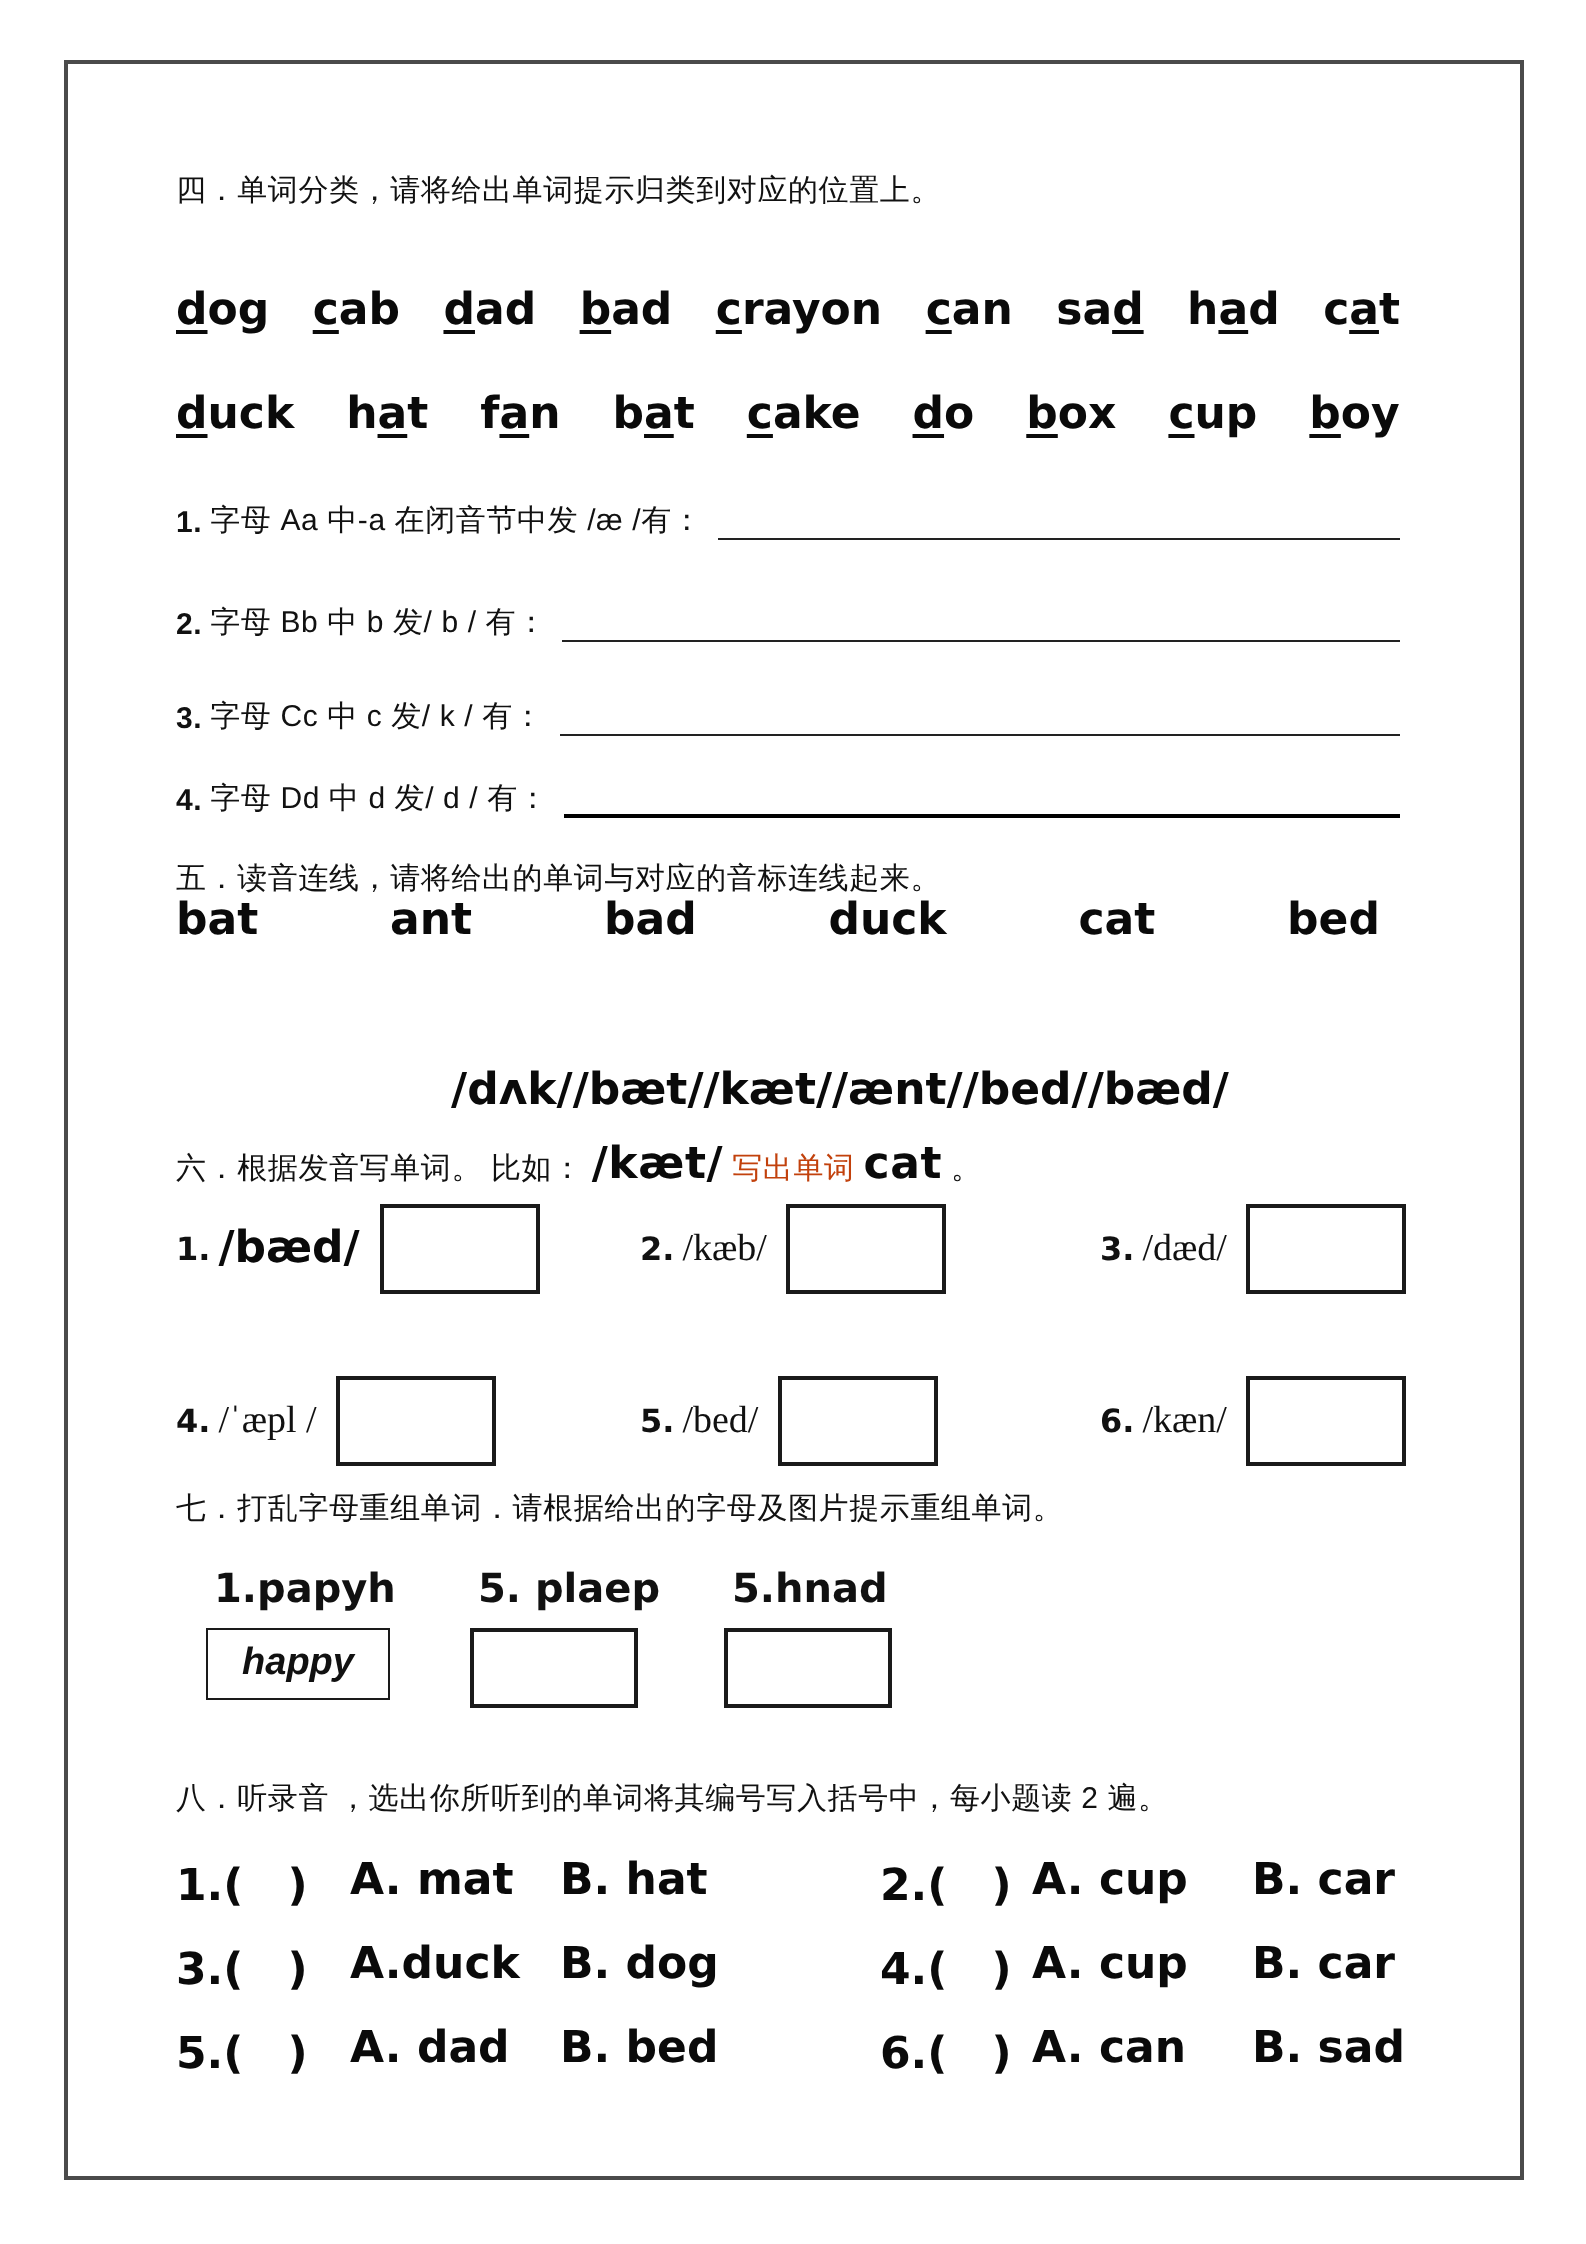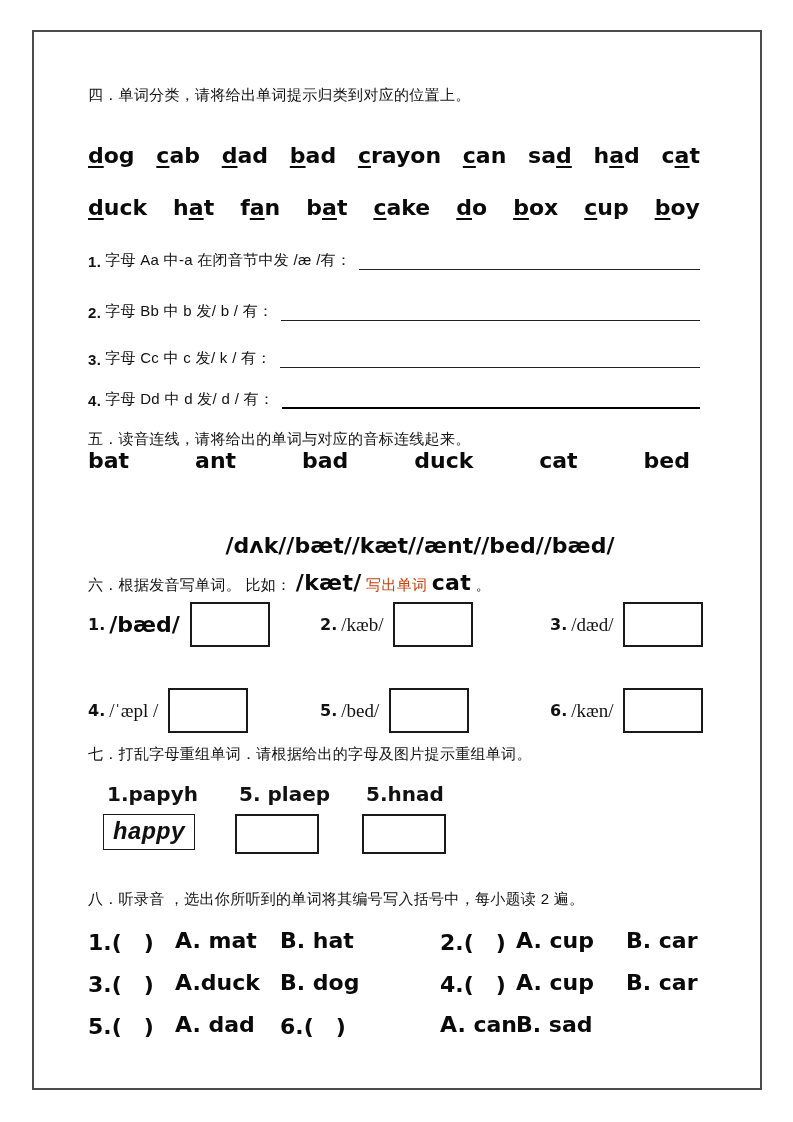--- a/index.html
+++ b/index.html
@@ -41,21 +41,21 @@
   .s7-item { position:absolute; top:0; width:100px; }
   .s7-item:nth-child(1){ left:0; }
   .s7-item:nth-child(2){ left:132px; }
   .s7-item:nth-child(3){ left:259px; }
   .s7-item:nth-child(4){ left:387px; }
   .s7-item:nth-child(5){ left:519px; }
   .s7-label { font-family:"DejaVu Sans", sans-serif; font-weight:700; font-size:20px; margin-left:4px; }
   .s7-box { margin-top:8px; width:84px; height:40px; border:2px solid #1a1a1a; background:#fff;
             display:flex; align-items:center; justify-content:center; }
   .s7-item:nth-child(1) .s7-box { width:92px; height:36px; border-width:1px; }
-  .s7-answer { font-family:Liberation Mono, monospace; font-style:italic; font-weight:700; font-size:24px; }
+  .s7-answer { font-family:Liberation Sans, sans-serif; font-style:italic; font-weight:700; font-size:19px; }
 
   
   .s8-row { left:88px; width:620px; display:grid;
             grid-template-columns:87px 105px 160px 76px 110px 1fr; }
   .s8-row .en { white-space:pre; }
 </style>
 </head>
 <body>
 
 <div class="frame"></div>
@@ -208,16 +208,17 @@
   <span class="en">3.(　)</span>
   <span class="en">A.duck</span>
   <span class="en">B. dog</span>
   <span class="en">4.(　)</span>
   <span class="en">A. cup</span>
   <span class="en">B. car</span>
 </div>
 <div class="abs s8-row" style="top:1012px;">
   <span class="en">5.(　)</span>
   <span class="en">A. dad</span>
+  <span class="en">B. bed</span>
   <span class="en">6.(　)</span>
   <span class="en">A. can</span>
   <span class="en">B. sad</span>
 </div>
 
 </body></html>

